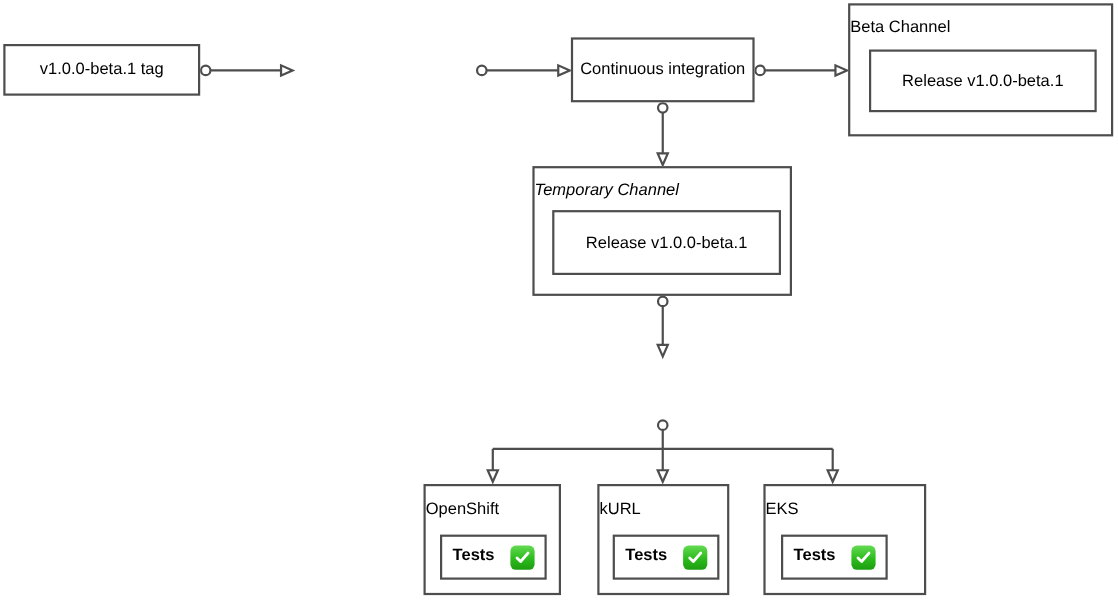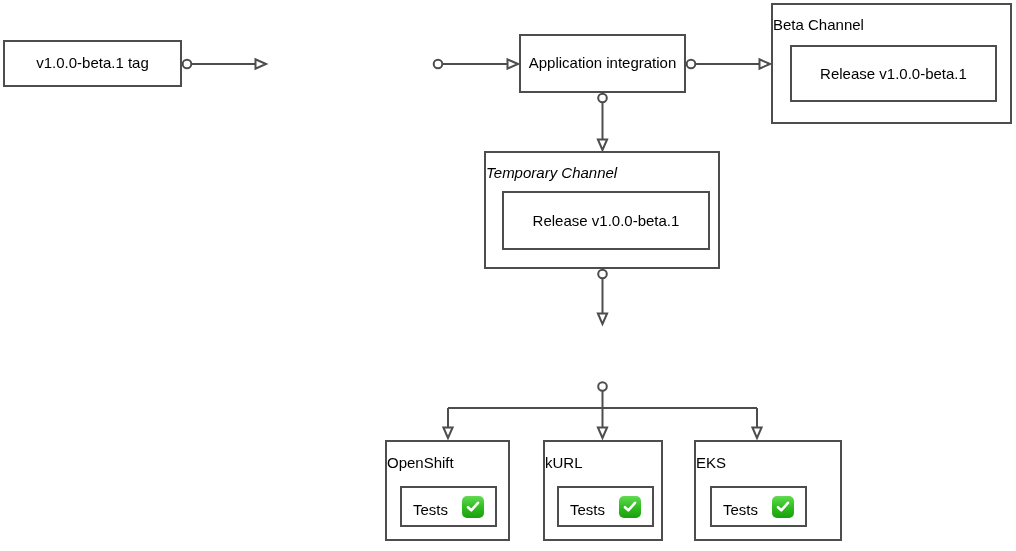--- a/index.html
+++ b/index.html
@@ -67,23 +67,24 @@
     text-align: center;
     font-size: 15px;
   }
   .mono {
     font-family: "Liberation Mono", "DejaVu Sans Mono", monospace;
     font-weight: bold;
     font-size: 16px;
   }
   .tests-row {
     display: flex;
-    align-items: flex-end;
+    align-items: flex-start;
     justify-content: center;
     gap: 14px;
+    font-weight: bold;
   }
   .check-icon {
     width: 22px;
     height: 22px;
     border-radius: 5px;
     background: linear-gradient(180deg, #63da52 0%, #2cbb1c 55%, #1d9e10 100%);
     display: flex;
     align-items: center;
     justify-content: center;
     flex: 0 0 auto;
@@ -138,21 +139,21 @@
       <polygon points="757,438 752.4,427.5 761.6,427.5"></polygon>
     </g>
   </svg>
 
   <div class="node leaf" style="left:3px; top:40px; width:179px; height:47px;">
     <span>v1.0.0-beta.1 tag</span>
   </div>
 
 
   <div class="node leaf" style="left:519px; top:34px; width:167px; height:59px;">
-    <span>Application integration</span>
+    <span>Continuous integration</span>
   </div>
 
   <div class="node container" style="left:771px; top:3px; width:241px; height:121px;">
     <div class="title" style="top:11px;">Beta Channel</div>
     <div class="inner" style="left:17px; top:40px; width:207px; height:57px;">
       <span>Release v1.0.0-beta.1</span>
     </div>
   </div>
 
   <div class="node container" style="left:484px; top:151px; width:236px; height:118px;">

